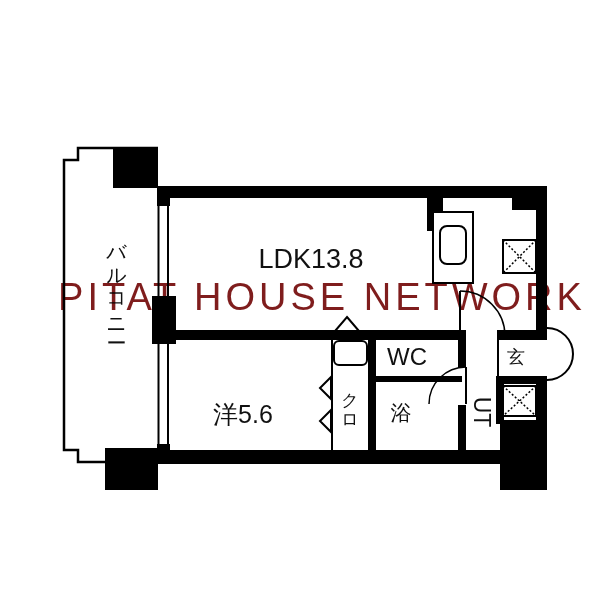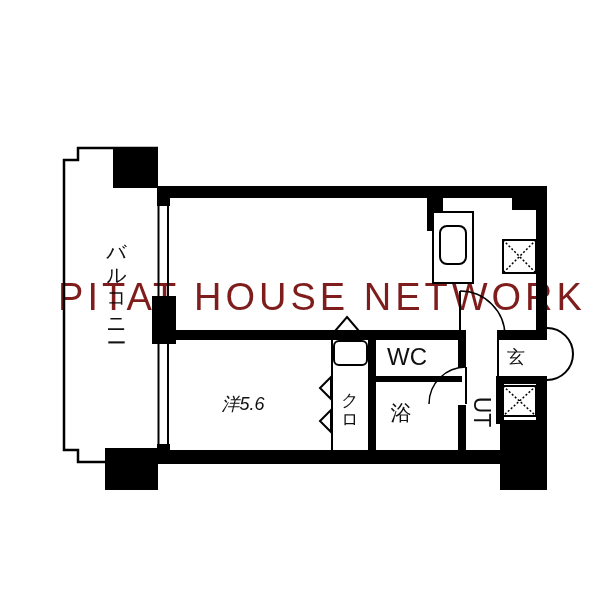--- a/index.html
+++ b/index.html
@@ -115,22 +115,23 @@
       <path d="M466,367 V404" stroke-width="2"></path>
       <path d="M466,367 A37,37 0 0 0 429,404" stroke-width="1.5"></path>
     </g>
     <g stroke="#000" fill="none">
       <path d="M547,328 A26,26 0 0 1 547,380" stroke-width="2"></path>
     </g>
   </svg>
 
   <div class="label v" style="left:117px; top:282px; font-size:20px;">バルコニー</div>
 
+  <div class="label" style="left:311px; top:259px; font-size:27px;">LDK13.8</div>
 
-  <div class="label" style="left:243px; top:404px; font-size:18px;font-style:italic;">洋5.6</div>
+  <div class="label" style="left:243px; top:414px; font-size:25px;">洋5.6</div>
 
   <div class="label v" style="left:350px; top:403px; font-size:17px;">クロ</div>
 
   <div class="label" style="left:407px; top:357px; font-size:24px;">WC</div>
 
   <div class="label" style="left:401px; top:412px; font-size:21px;">浴</div>
 
   <div class="label rot" style="left:481px; top:412px; font-size:23px;">UT</div>
 
   <div class="label" style="left:516px; top:357px; font-size:18px;">玄</div>

